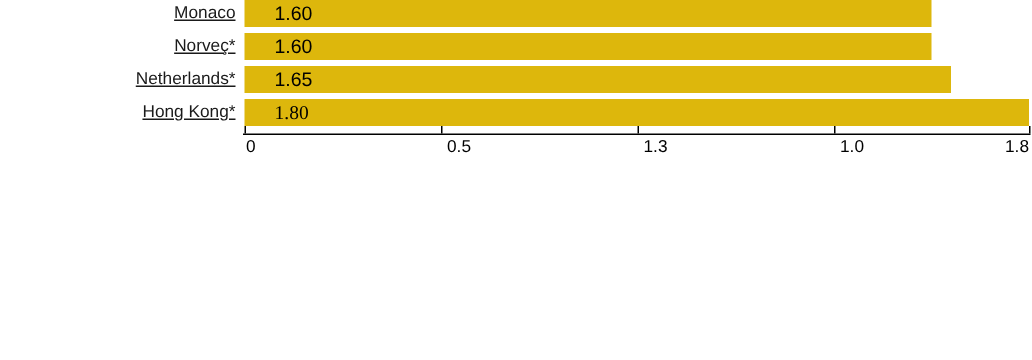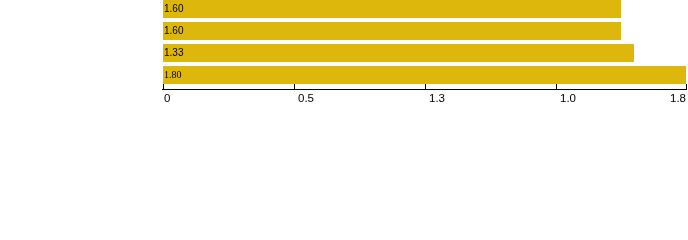--- a/index.html
+++ b/index.html
@@ -61,25 +61,25 @@
   }
   .bar {
     position: absolute;
     left: 0;
     top: 0;
     height: 18px;
     background: #ddb70c;
   }
   .bar-value {
     position: absolute;
-    left: 1px;
+    left: 20px;
     top: 0;
     height: 30px;
     line-height: 18px;
-    font-size: 10px;
+    font-size: 13px;
     color: #000000;
     white-space: nowrap;
   }
   
   .axis-line {
     position: absolute;
     left: 162px;
     top: 89px;
     width: 525px;
     height: 0;
@@ -102,33 +102,47 @@
   }
   .tick-label.first { transform: translateX(0); }
   .tick-label.mid   { transform: translateX(-50%); margin-left: 12px; }
   .tick-label.last  { transform: translateX(-100%); }
 </style>
 </head>
 <body>
 
 <div id="chart-root">
 
+  <div class="labels-col">
+    <div class="cat-label-row" style="top:0px;">
+      <span class="cat-label">Monaco</span>
+    </div>
+    <div class="cat-label-row" style="top:22px;">
+      <span class="cat-label">Norveç*</span>
+    </div>
+    <div class="cat-label-row" style="top:44px;">
+      <span class="cat-label">Netherlands*</span>
+    </div>
+    <div class="cat-label-row" style="top:66px;">
+      <span class="cat-label">Hong Kong*</span>
+    </div>
+  </div>
 
   <div class="plot-area">
     <div class="bar-row" style="top:0px;width:458px;">
       <div class="bar" style="width:458px;"></div>
       <span class="bar-value">1.60</span>
     </div>
     <div class="bar-row" style="top:22px;width:458px;">
       <div class="bar" style="width:458px;"></div>
       <span class="bar-value">1.60</span>
     </div>
     <div class="bar-row" style="top:44px;width:471px;">
       <div class="bar" style="width:471px;"></div>
-      <span class="bar-value">1.33</span>
+      <span class="bar-value">1.65</span>
     </div>
     <div class="bar-row" style="top:66px;width:523px;font-family:Liberation Serif, serif;">
       <div class="bar" style="width:523px;"></div>
       <span class="bar-value">1.80</span>
     </div>
   </div>
 
   <div class="axis-line"></div>
 
   <div class="tick-mark" style="left:163px;"></div>

